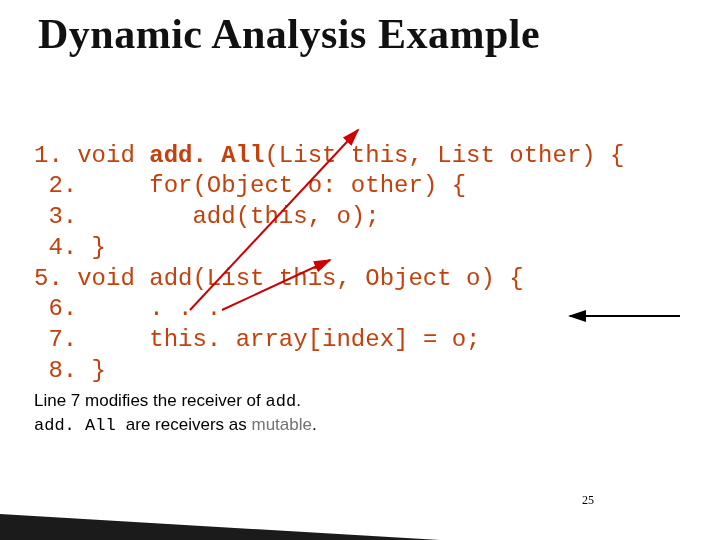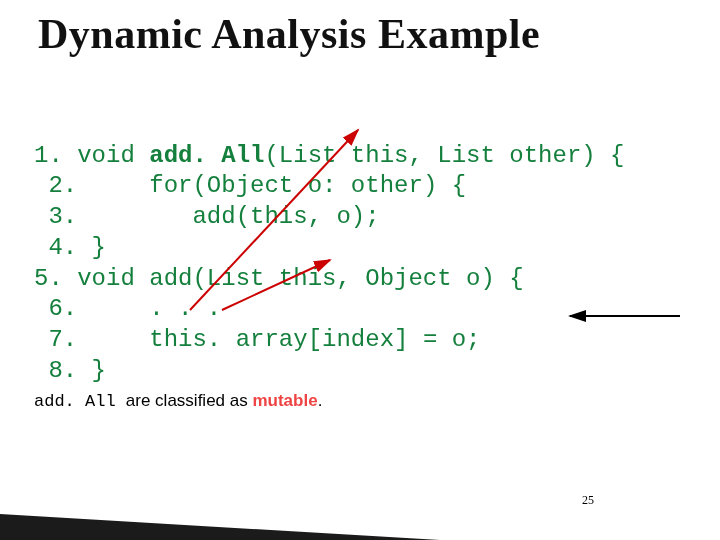--- a/index.html
+++ b/index.html
@@ -27,36 +27,36 @@
     font-weight: bold;
     color: #111;
     letter-spacing: 0.5px;
   }
   .codeblock {
     position: absolute;
     left: 34px;
     top: 110px;
     font-family: "Courier New", Courier, monospace;
     font-size: 24px;
-    color: #15803d;
+    color: #c2410c;
     line-height: 1.28;
     white-space: pre;
   }
   .codeblock .bold { font-weight: bold; }
   .caption {
     position: absolute;
     left: 34px;
     top: 390px;
     font-family: Arial, Helvetica, sans-serif;
     font-size: 17px;
     color: #000;
     line-height: 1.35;
   }
   .caption .mono { font-family: "Courier New", Courier, monospace; }
-  .caption .mutable { color: #ef4444; font-weight: bold; }
+  .caption .mutable { color: #737373; font-weight: normal; }
   .pagenum {
     position: absolute;
     right: 10px;
     bottom: 32px;
     font-family: "Times New Roman", Times, serif;
     font-size: 12px;
     color: #000;
   }
   
   .wedge-dark {
@@ -99,21 +99,24 @@
 <span><span> 3.</span><span>        add(this, o);</span></span>
 <span><span> 4.</span><span> }</span></span>
 <span><span>5.</span><span> void add(List this, Object o) {</span></span>
 <span><span> 6.</span><span>     . . .</span></span>
 <span><span> 7.</span><span>     this. array[index] = o;</span></span>
 <span><span> 8.</span><span> }</span></span>
 </div>
 
   <div class="caption">
     <div>
-      <span class="mono">add. All </span><span> are classified as </span><span class="mutable">mutable</span><span>.</span>
+      <span>Line 7 modifies the receiver of </span><span class="mono">add</span><span>.</span>
+    </div>
+    <div>
+      <span class="mono">add. All </span><span> are receivers as </span><span class="mutable">mutable</span><span>.</span>
     </div>
   </div>
 
   <div class="pagenum">25</div>
 
   <div class="wedge-grey"></div>
   <div class="wedge-dark"></div>
 
   <svg class="overlay">
     <defs>

